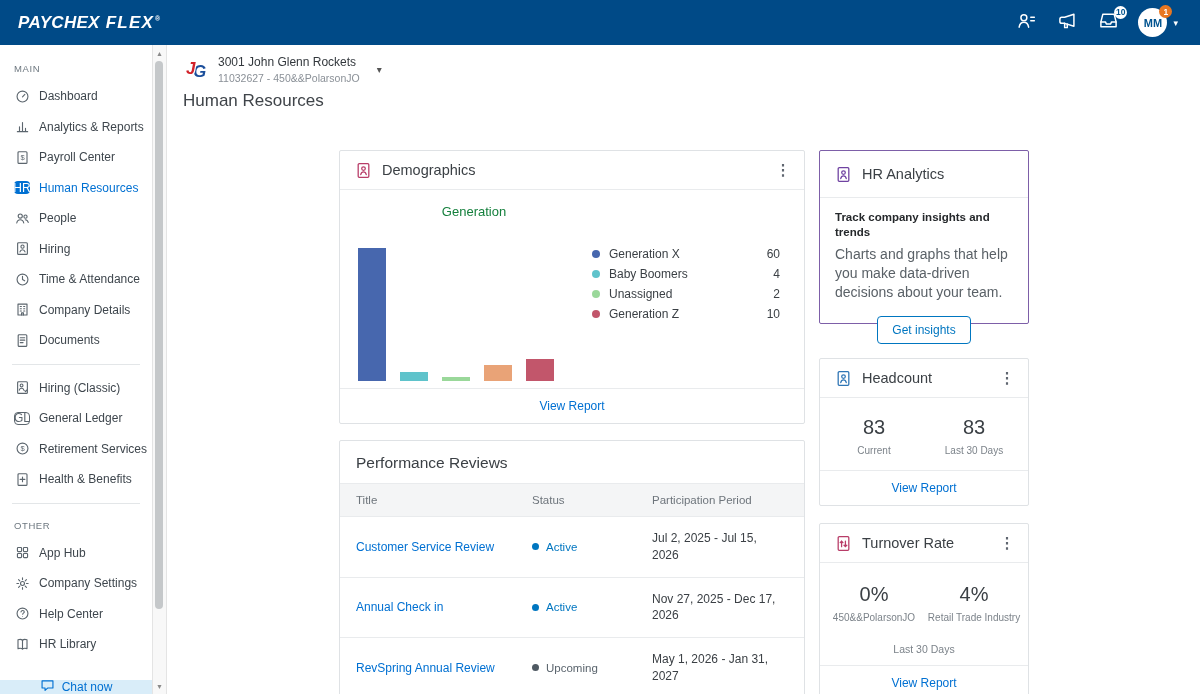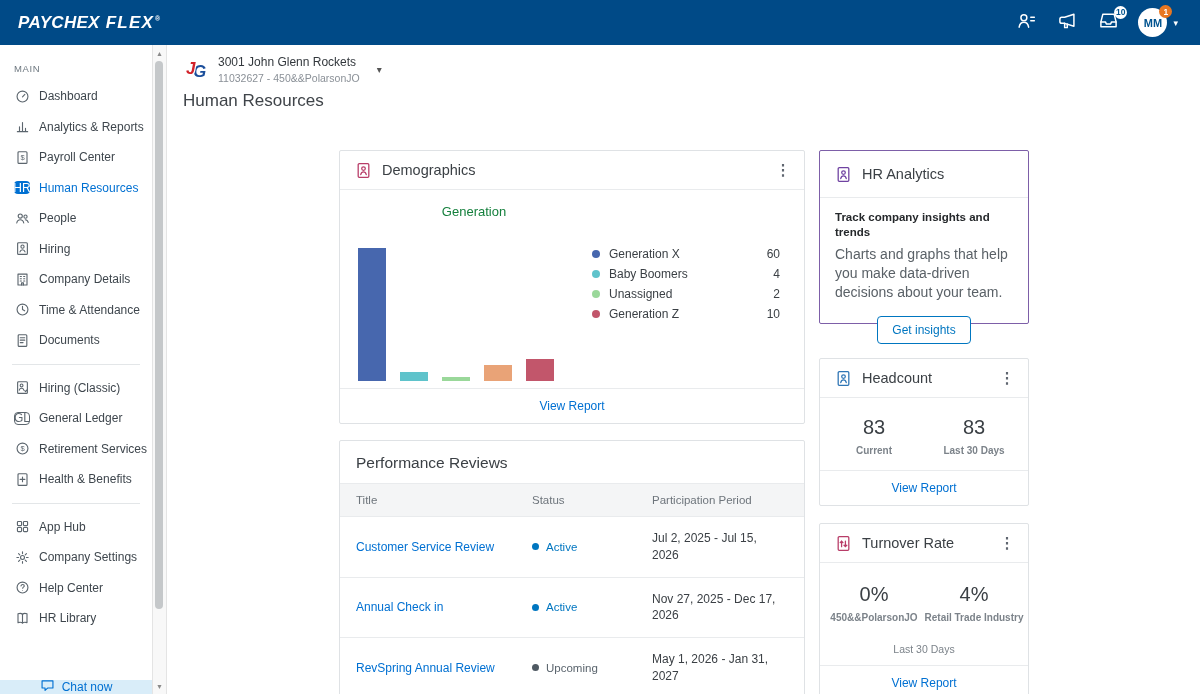--- a/index.html
+++ b/index.html
@@ -103,21 +103,21 @@
   .card-analytics .card-header{height:46px;}
   .analytics-body{padding:12px 15px 0;}
   .headline{font-size:11.5px;font-weight:bold;color:#25282b;line-height:1.3;}
   .desc{font-size:14px;color:#5a6167;line-height:1.35;margin:5px 0 0;}
   .btn-outline{display:block;margin:14px auto 0;background:#fff;border:1px solid #0076c0;color:#0076c0;font-size:12px;padding:6px 14px;border-radius:4px;font-family:inherit;cursor:pointer;}
 
   
   .stats{flex:1;display:flex;align-items:center;padding:4px 4px 0;}
   .stat{flex:1;text-align:center;}
   .stat-val{font-size:20px;color:#3b4045;}
-  .stat-label{font-size:10px;color:#7c838a;margin-top:6px;font-weight:bold;}
+  .stat-label{font-size:10px;color:#7c838a;margin-top:6px;}
   .turnover-period{text-align:center;font-size:10.5px;color:#7c838a;padding:4px 0 10px;}
 </style>
 </head>
 <body>
 
 <div class="app">
 
   <header class="topbar">
     <div class="brand">
       <span>PAYCHEX</span>
@@ -207,34 +207,34 @@
               <rect x="2.8" y="1.8" width="10.4" height="12.4" rx="1"></rect>
               <circle cx="8" cy="6" r="1.7"></circle>
               <path d="M5.3 11.6c.4-1.5 1.5-2.3 2.7-2.3s2.3.8 2.7 2.3"></path>
             </svg>
           </span>
           <span class="sb-label">Hiring</span>
         </div>
         <div class="sb-item">
           <span class="sb-icon">
             <svg viewBox="0 0 16 16" width="15" height="15" fill="none" stroke="currentColor" stroke-width="1.2" stroke-linecap="round" stroke-linejoin="round">
+              <circle cx="8" cy="8" r="5.8"></circle>
+              <path d="M8 4.6V8l2.3 1.4"></path>
+            </svg>
+          </span>
+          <span class="sb-label">Time &amp; Attendance</span>
+        </div>
+        <div class="sb-item">
+          <span class="sb-icon">
+            <svg viewBox="0 0 16 16" width="15" height="15" fill="none" stroke="currentColor" stroke-width="1.2" stroke-linecap="round" stroke-linejoin="round">
               <rect x="3.2" y="2.2" width="9.6" height="11.6"></rect>
               <path d="M5.6 4.8h1.2M9.2 4.8h1.2M5.6 7.2h1.2M9.2 7.2h1.2M5.6 9.6h1.2M9.2 9.6h1.2M7 13.8v-2.2h2v2.2"></path>
             </svg>
           </span>
           <span class="sb-label">Company Details</span>
-        </div>
-        <div class="sb-item">
-          <span class="sb-icon">
-            <svg viewBox="0 0 16 16" width="15" height="15" fill="none" stroke="currentColor" stroke-width="1.2" stroke-linecap="round" stroke-linejoin="round">
-              <circle cx="8" cy="8" r="5.8"></circle>
-              <path d="M8 4.6V8l2.3 1.4"></path>
-            </svg>
-          </span>
-          <span class="sb-label">Time &amp; Attendance</span>
         </div>
         <div class="sb-item">
           <span class="sb-icon">
             <svg viewBox="0 0 16 16" width="15" height="15" fill="none" stroke="currentColor" stroke-width="1.2" stroke-linecap="round" stroke-linejoin="round">
               <rect x="3.4" y="1.8" width="9.2" height="12.4" rx="1"></rect>
               <path d="M5.6 5h4.8M5.6 7.6h4.8M5.6 10.2h3"></path>
             </svg>
           </span>
           <span class="sb-label">Documents</span>
         </div>
@@ -268,20 +268,21 @@
         <div class="sb-item">
           <span class="sb-icon">
             <svg viewBox="0 0 16 16" width="15" height="15" fill="none" stroke="currentColor" stroke-width="1.2" stroke-linecap="round" stroke-linejoin="round">
               <rect x="3.2" y="1.8" width="9.6" height="12.4" rx="1"></rect>
               <path d="M8 5.4v5M5.5 7.9h5"></path>
             </svg>
           </span>
           <span class="sb-label">Health &amp; Benefits</span>
         </div>
         <div class="sb-divider"></div>
+        <div class="sb-section">OTHER</div>
         <div class="sb-item">
           <span class="sb-icon">
             <svg viewBox="0 0 16 16" width="15" height="15" fill="none" stroke="currentColor" stroke-width="1.2" stroke-linecap="round" stroke-linejoin="round">
               <rect x="2.6" y="2.6" width="4.4" height="4.4" rx=".8"></rect>
               <rect x="9" y="2.6" width="4.4" height="4.4" rx=".8"></rect>
               <rect x="2.6" y="9" width="4.4" height="4.4" rx=".8"></rect>
               <rect x="9" y="9" width="4.4" height="4.4" rx=".8"></rect>
             </svg>
           </span>
           <span class="sb-label">App Hub</span>

